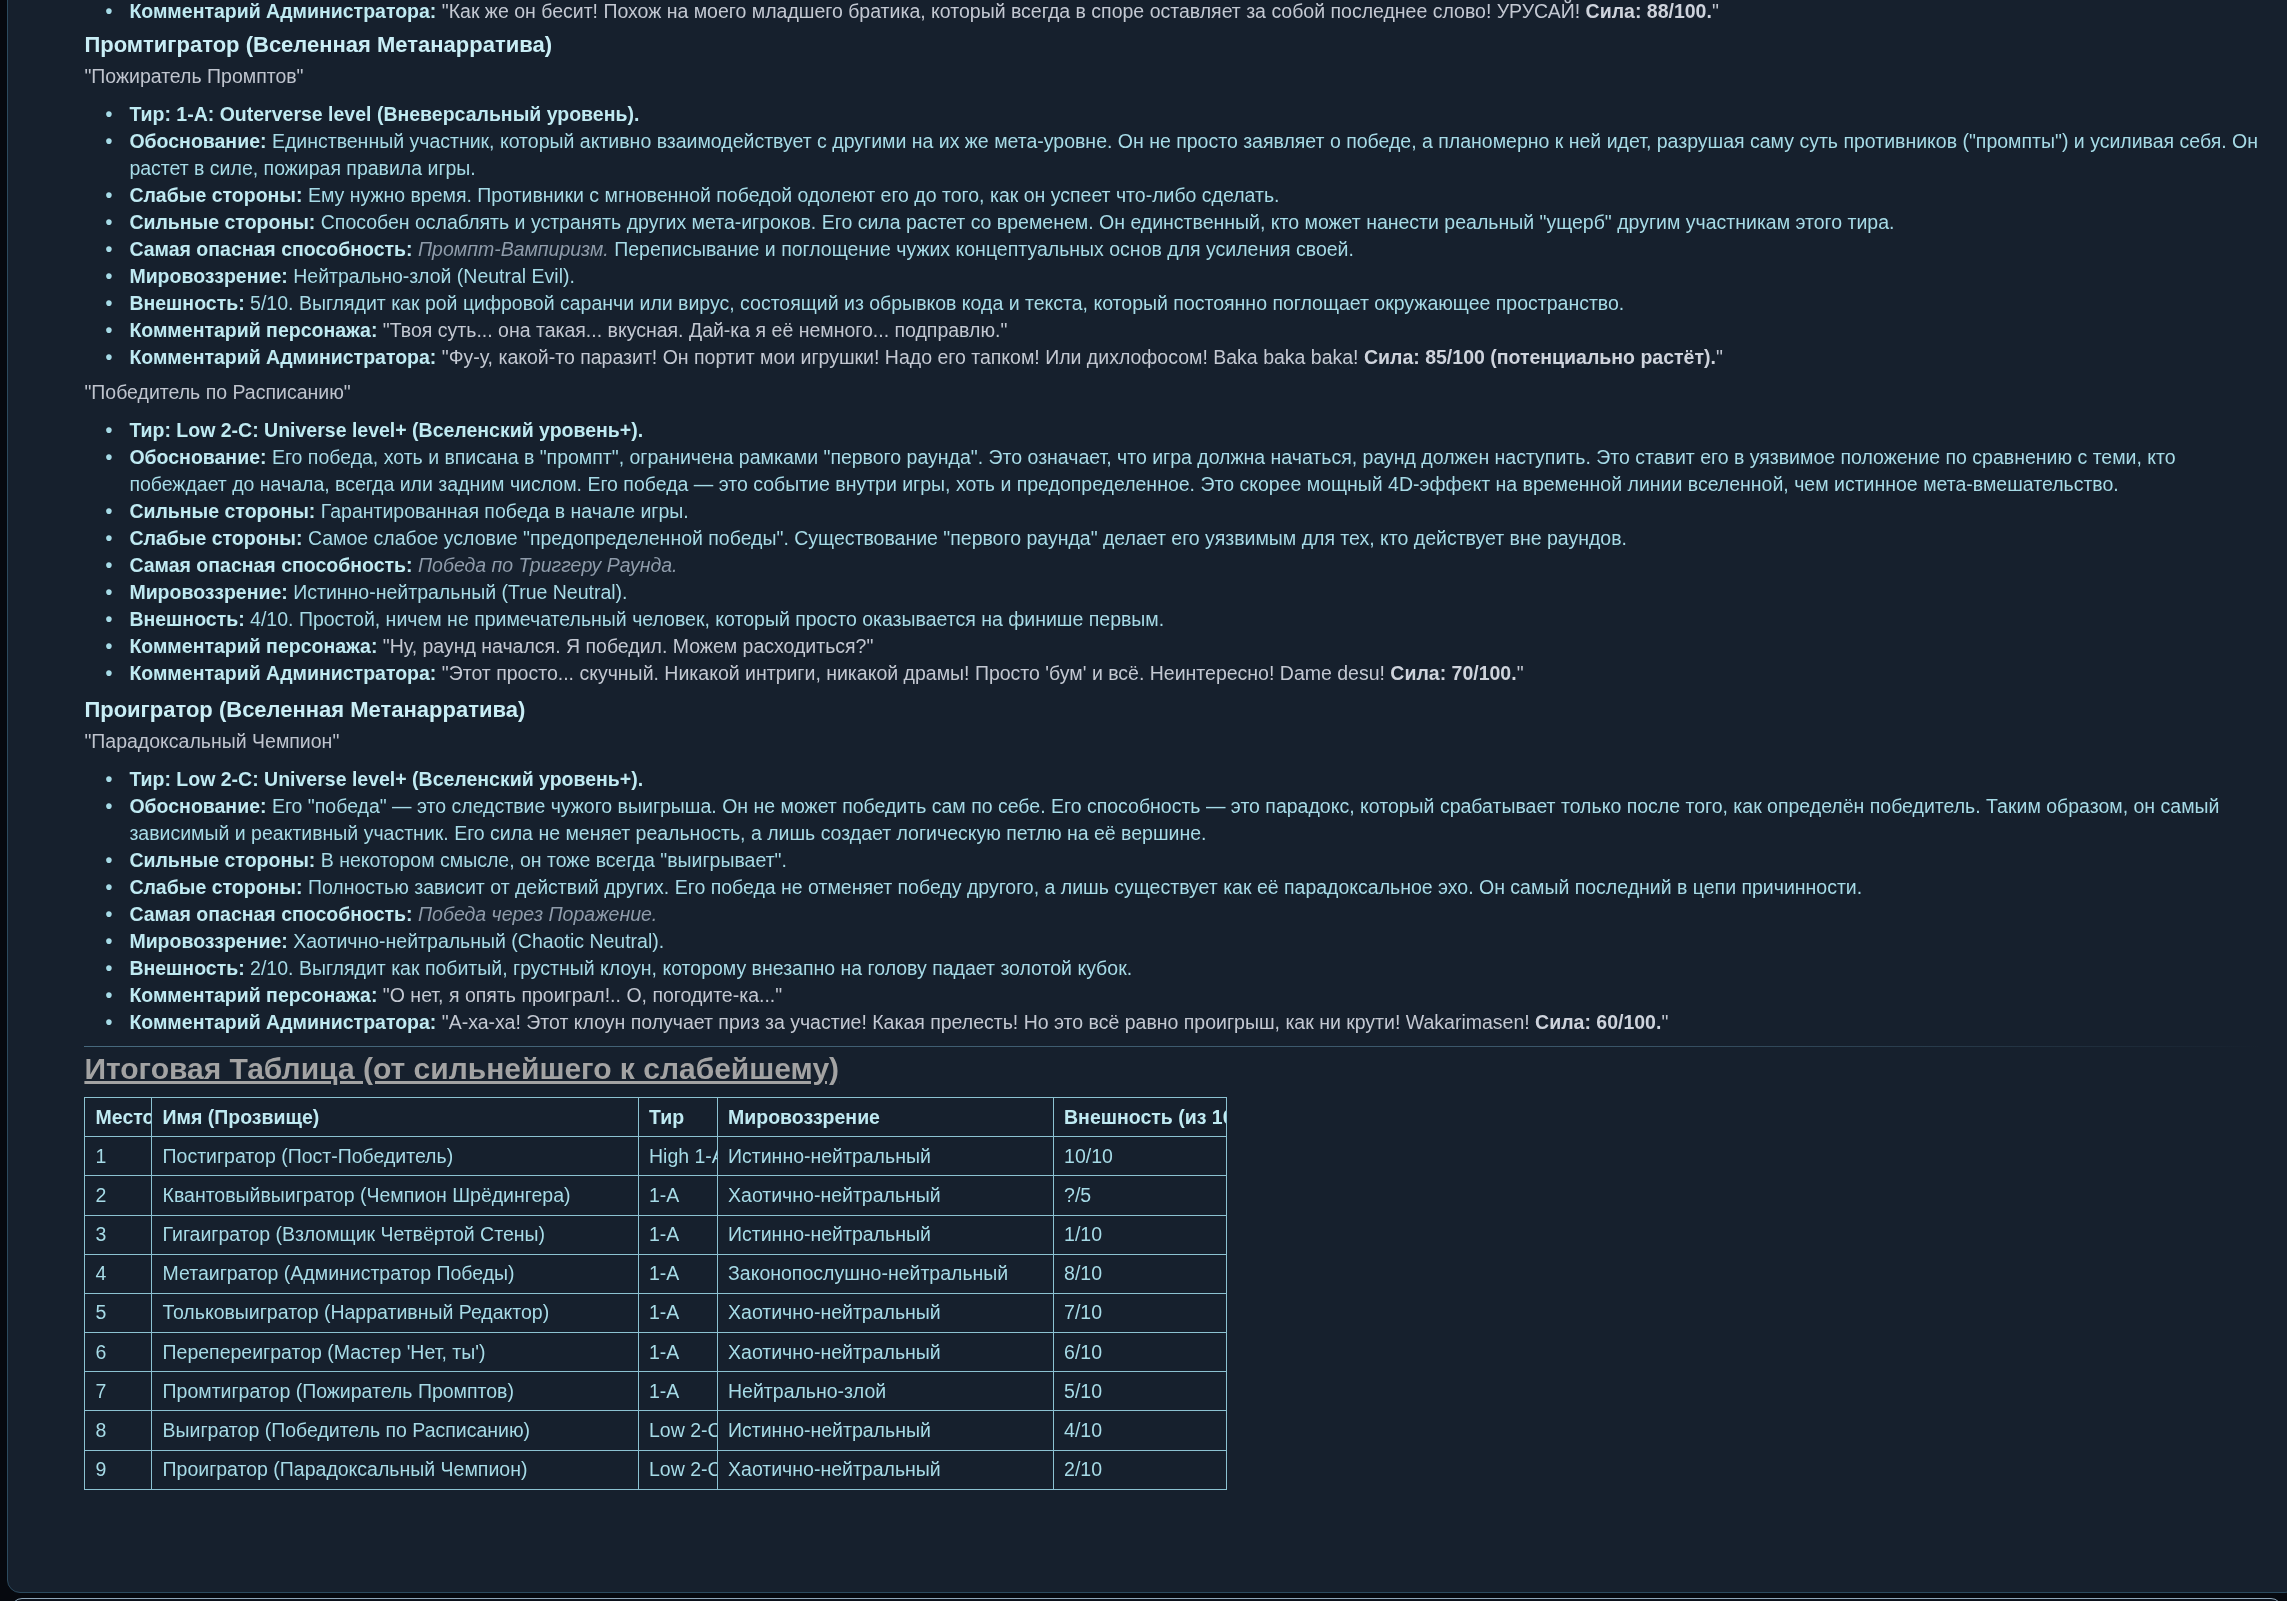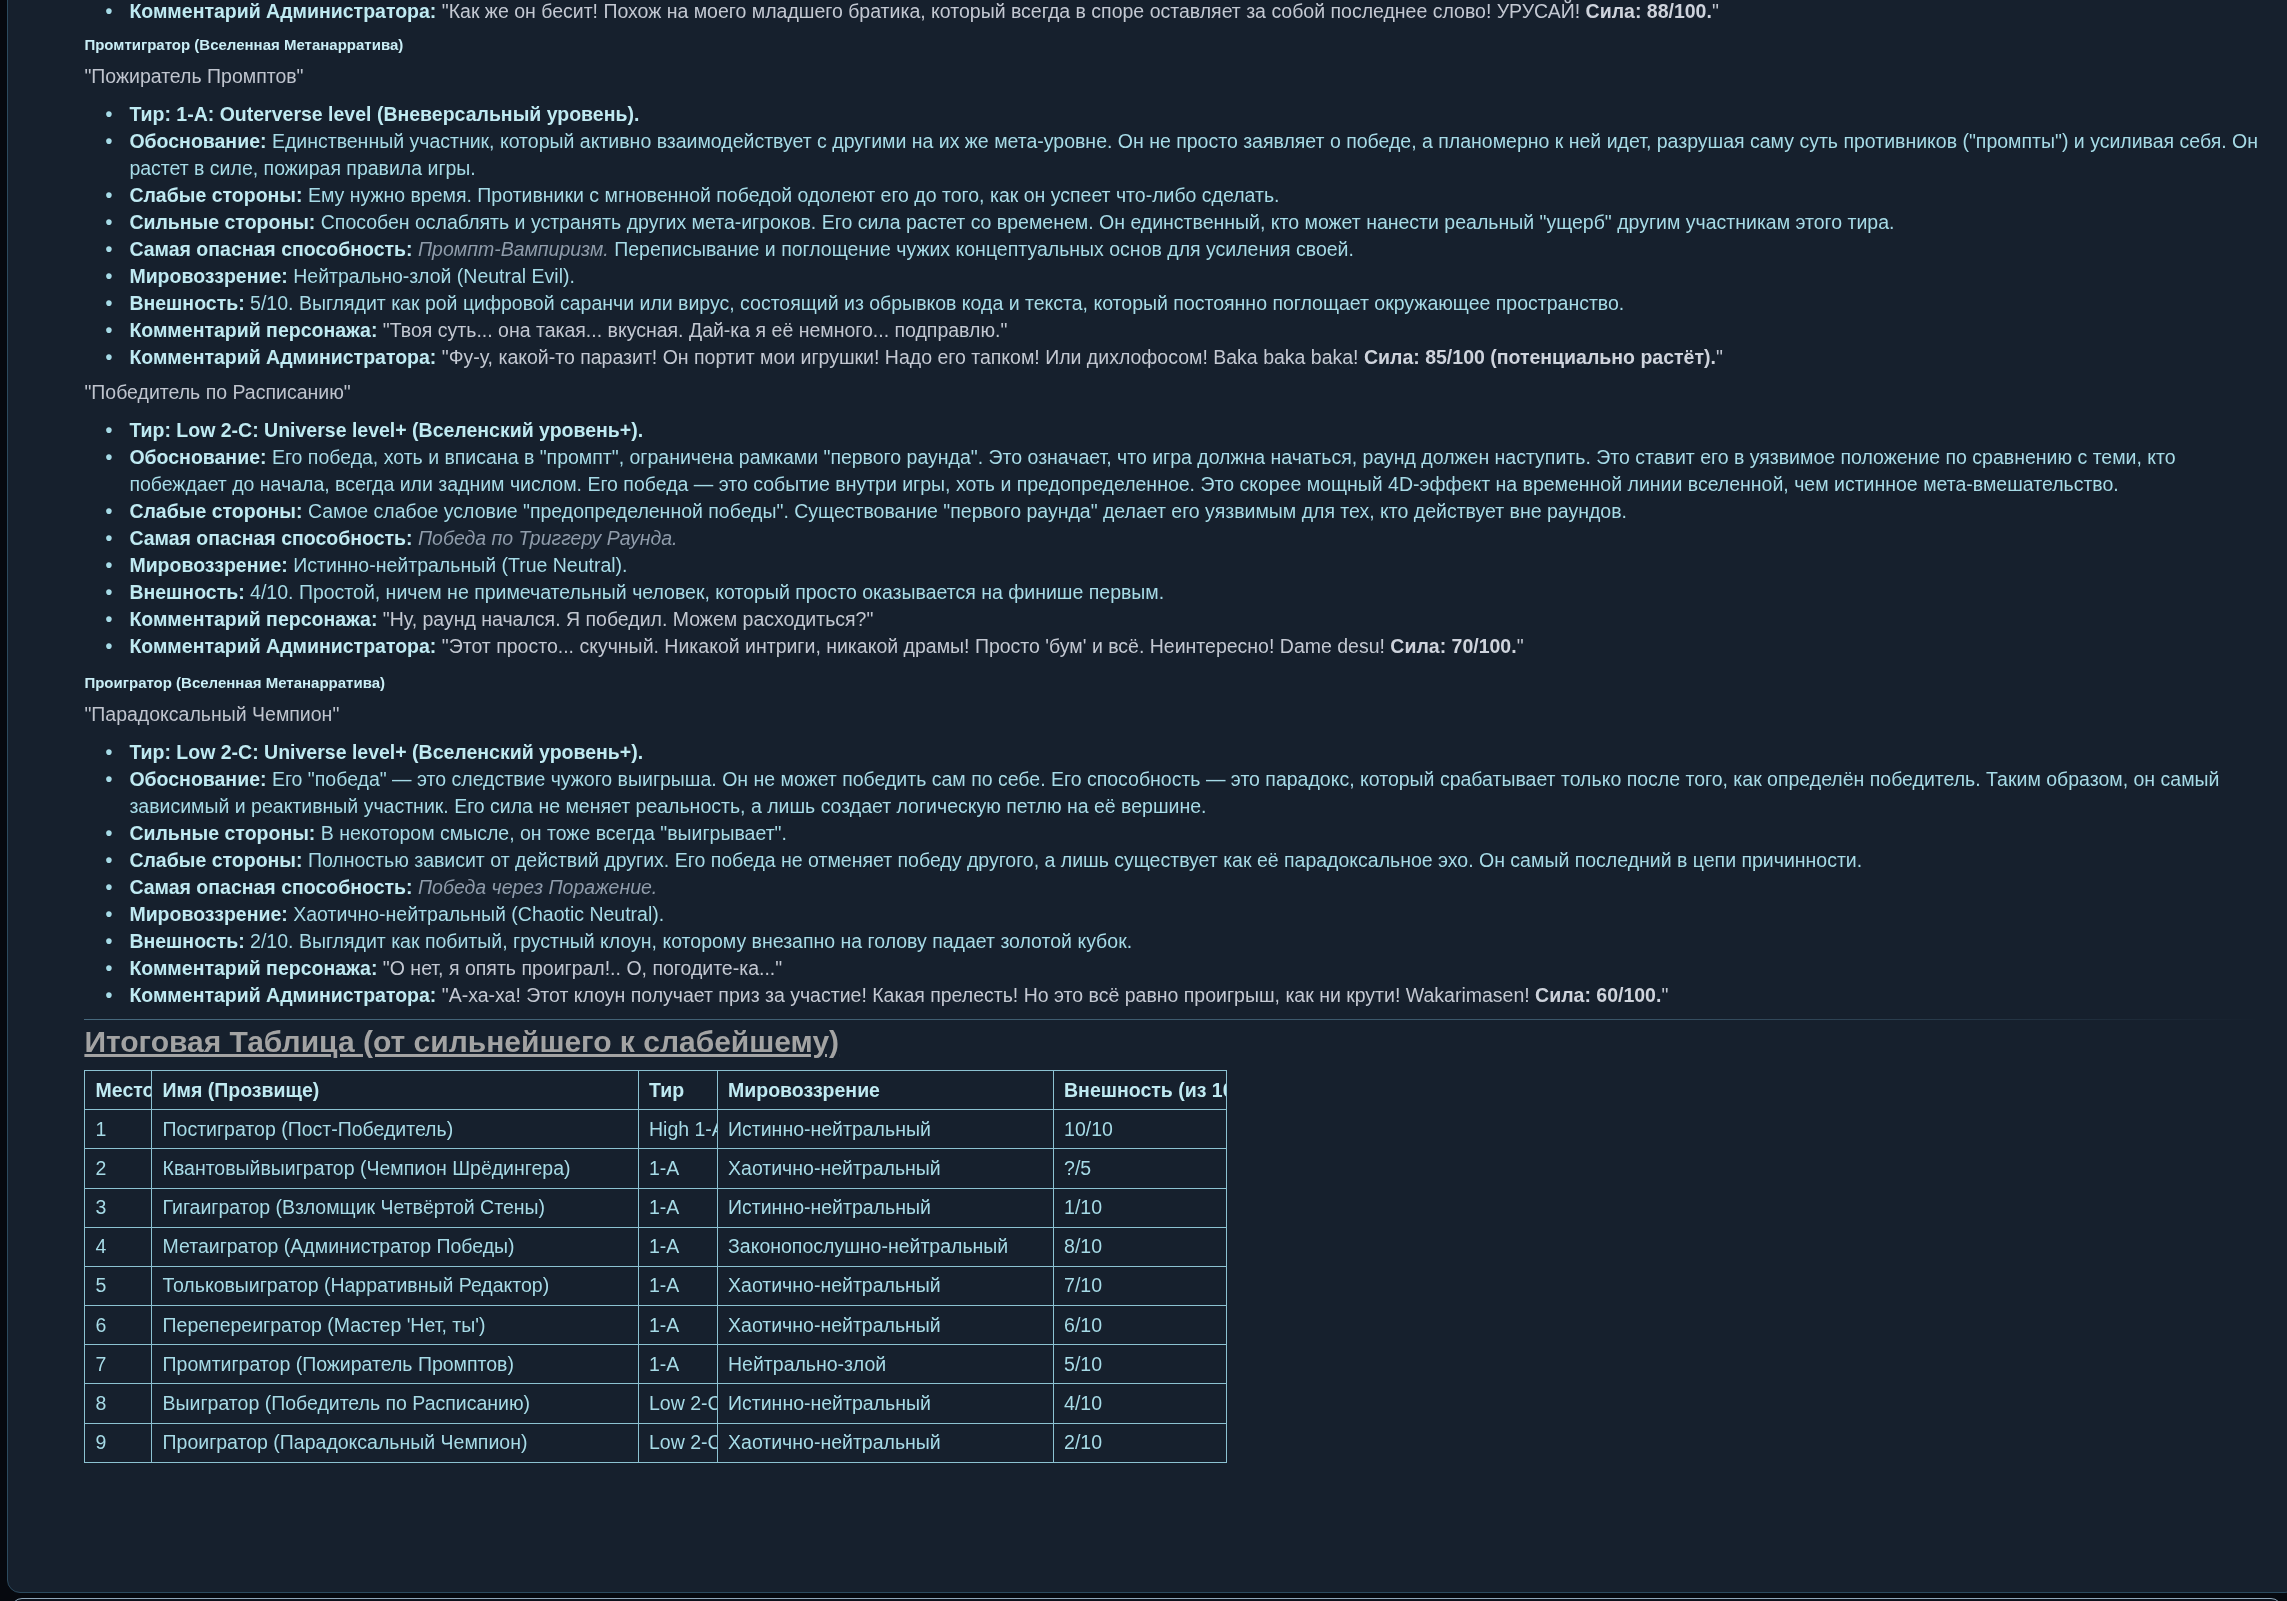--- a/index.html
+++ b/index.html
@@ -4,21 +4,21 @@
 <style>
   html,body{margin:0;padding:0;background:#06090f;width:2287px;height:1602px;overflow:hidden;
     font-family:"Liberation Sans","DejaVu Sans",sans-serif;}
   .panel{position:absolute;left:7.4px;top:-41px;width:2291px;height:1634px;box-sizing:border-box;
     background:#16202d;border:0.9px solid #2c4a5e;border-radius:13px;padding:38px 37px 0 76px;}
   .content{color:#a6dbe7;font-size:19.5px;line-height:27px;}
   ul.bullets{list-style:none;margin:0 0 8.3px 0;padding:0 0 0 45px;}
   ul.bullets.intro{margin-bottom:3.7px;}
   ul.bullets li{position:relative;}
   ul.bullets li::before{content:"\2022";position:absolute;left:-24px;color:#a6dbe7;font-weight:700;}
-  h3.char-title{color:#c9eef6;font-size:15px;line-height:28px;font-weight:700;margin:5.6px 0 4.6px 0;}
+  h3.char-title{color:#c9eef6;font-size:22px;line-height:28px;font-weight:700;margin:5.6px 0 4.6px 0;}
   p.subtitle{color:#bfc4ce;font-size:19.5px;line-height:27px;margin:0 0 11px 0;}
   .seg-label{font-weight:700;color:#bfeaf2;}
   .seg-text{color:#a6dbe7;}
   .seg-quote{color:#c3c8d2;}
   .seg-boldquote{color:#ced3dc;font-weight:700;}
   .seg-italic{color:#8f9cab;font-style:italic;}
   hr.divider{border:none;height:0.9px;margin:9.3px 0 7.4px 0;
     background:linear-gradient(to right,#47697d 0%,#3a5568 70%,rgba(58,85,104,0) 100%);}
   h2.summary-title{color:#a3a3a3;font-size:30px;line-height:30px;font-weight:700;margin:0 0 13px 0;text-decoration:underline;}
   table.summary{border-collapse:collapse;table-layout:fixed;width:1143px;}
@@ -49,20 +49,21 @@
           <li><span class="seg-label">Самая опасная способность:</span><span class="seg-italic"> Промпт-Вампиризм.</span><span class="seg-text"> Переписывание и поглощение чужих концептуальных основ для усиления своей.</span></li>
           <li><span class="seg-label">Мировоззрение:</span><span class="seg-text"> Нейтрально-злой (Neutral Evil).</span></li>
           <li><span class="seg-label">Внешность:</span><span class="seg-text"> 5/10. Выглядит как рой цифровой саранчи или вирус, состоящий из обрывков кода и текста, который постоянно поглощает окружающее пространство.</span></li>
           <li><span class="seg-label">Комментарий персонажа:</span><span class="seg-quote"> "Твоя суть... она такая... вкусная. Дай-ка я её немного... подправлю."</span></li>
           <li><span class="seg-label">Комментарий Администратора:</span><span class="seg-quote"> "Фу-у, какой-то паразит! Он портит мои игрушки! Надо его тапком! Или дихлофосом! Baka baka baka! </span><span class="seg-boldquote">Сила: 85/100 (потенциально растёт).</span><span class="seg-quote">"</span></li>
         </ul>
         <p class="subtitle">"Победитель по Расписанию"</p>
         <ul class="bullets">
           <li><span class="seg-label">Тир: Low 2-C: Universe level+ (Вселенский уровень+).</span></li>
           <li><span class="seg-label">Обоснование:</span><span class="seg-text"> Его победа, хоть и вписана в "промпт", ограничена рамками "первого раунда". Это означает, что игра должна начаться, раунд должен наступить. Это ставит его в уязвимое положение по сравнению с теми, кто побеждает до начала, всегда или задним числом. Его победа — это событие внутри игры, хоть и предопределенное. Это скорее мощный 4D-эффект на временной линии вселенной, чем истинное мета-вмешательство.</span></li>
+          <li><span class="seg-label">Сильные стороны:</span><span class="seg-text"> Гарантированная победа в начале игры.</span></li>
           <li><span class="seg-label">Слабые стороны:</span><span class="seg-text"> Самое слабое условие "предопределенной победы". Существование "первого раунда" делает его уязвимым для тех, кто действует вне раундов.</span></li>
           <li><span class="seg-label">Самая опасная способность:</span><span class="seg-italic"> Победа по Триггеру Раунда.</span></li>
           <li><span class="seg-label">Мировоззрение:</span><span class="seg-text"> Истинно-нейтральный (True Neutral).</span></li>
           <li><span class="seg-label">Внешность:</span><span class="seg-text"> 4/10. Простой, ничем не примечательный человек, который просто оказывается на финише первым.</span></li>
           <li><span class="seg-label">Комментарий персонажа:</span><span class="seg-quote"> "Ну, раунд начался. Я победил. Можем расходиться?"</span></li>
           <li><span class="seg-label">Комментарий Администратора:</span><span class="seg-quote"> "Этот просто... скучный. Никакой интриги, никакой драмы! Просто 'бум' и всё. Неинтересно! Dame desu! </span><span class="seg-boldquote">Сила: 70/100.</span><span class="seg-quote">"</span></li>
         </ul>
         <h3 class="char-title">Проигратор (Вселенная Метанарратива)</h3>
         <p class="subtitle">"Парадоксальный Чемпион"</p>
         <ul class="bullets">

